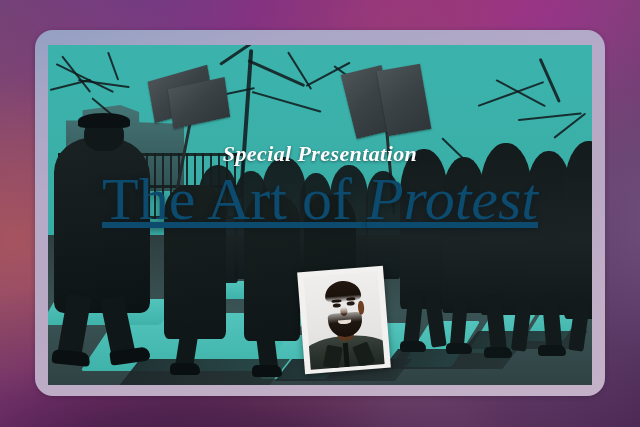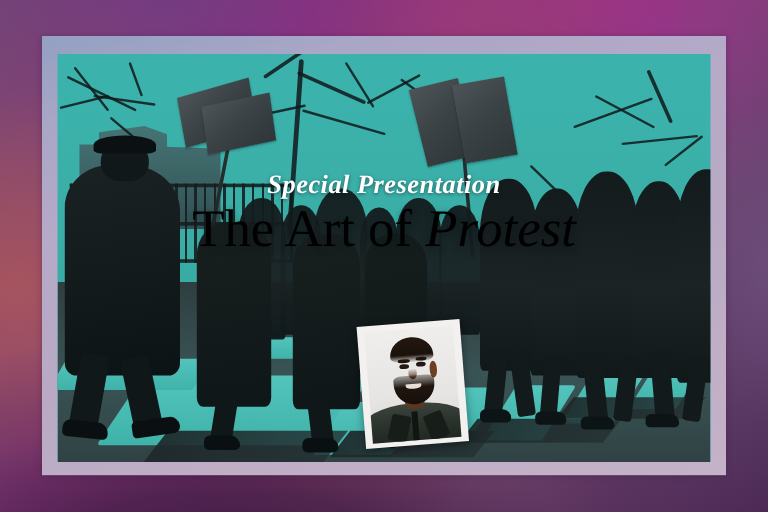--- a/index.html
+++ b/index.html
@@ -86,20 +86,21 @@
     width: 570px;
     height: 366px;
     background: linear-gradient(165deg,
       #93a0c2 0%,
       #a9a6c6 14%,
       #b6aac8 34%,
       #b9a9c4 58%,
       #c0aec6 78%,
       #c4b2c9 100%);
     box-shadow: 0 1px 5px rgba(40,18,46,0.30);
+    border-radius: 18px;
   }
 
   
   #slide-photo {
     position: absolute;
     left: 13px;
     top: 15px;
     width: 544px;
     height: 340px;
     overflow: hidden;
@@ -197,25 +198,26 @@
     font-weight: 700;
     color: #ffffff;
     font-size: 22px;
     line-height: 1;
     letter-spacing: 0.4px;
     text-shadow: 0 1px 3px rgba(10,20,22,0.55);
   }
   #title-line {
     display: block;
     margin-top: 4px;
-    color: #000000;
-    font-size: 44px;
+    color: #0c4a6e;
+    font-size: 60px;
     line-height: 1.02;
     white-space: nowrap;
     text-shadow: 0 2px 6px rgba(10,20,22,0.50);
+    text-decoration: underline;
   }
   #title-main { font-style: normal; font-weight: 400; }
   #title-emph { font-style: italic; font-weight: 400; }
 
   
   #speaker-portrait {
     position: absolute;
     left: 253px;
     top: 224px;
     width: 86px;

